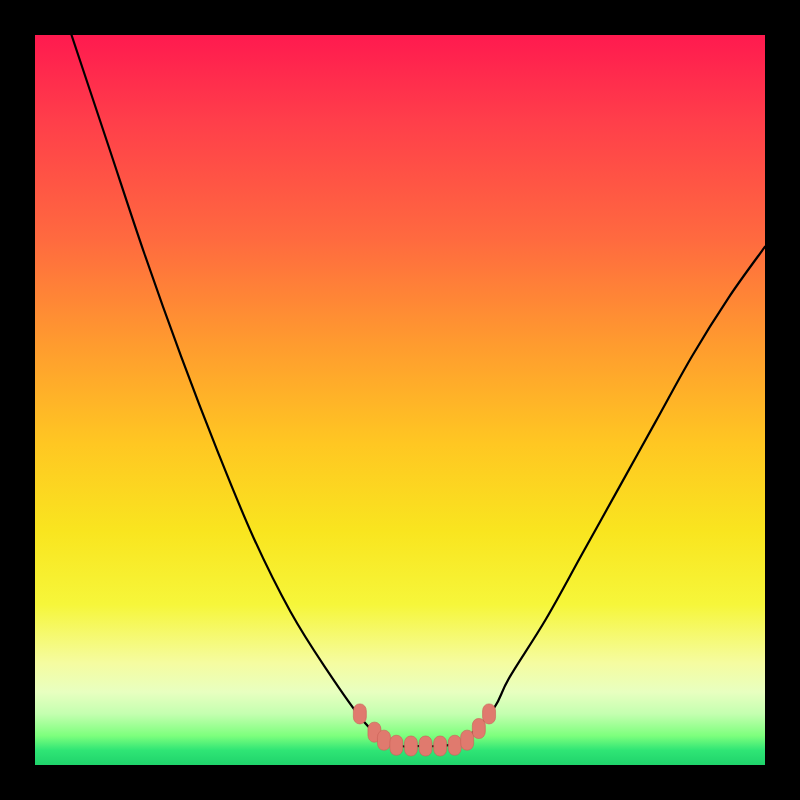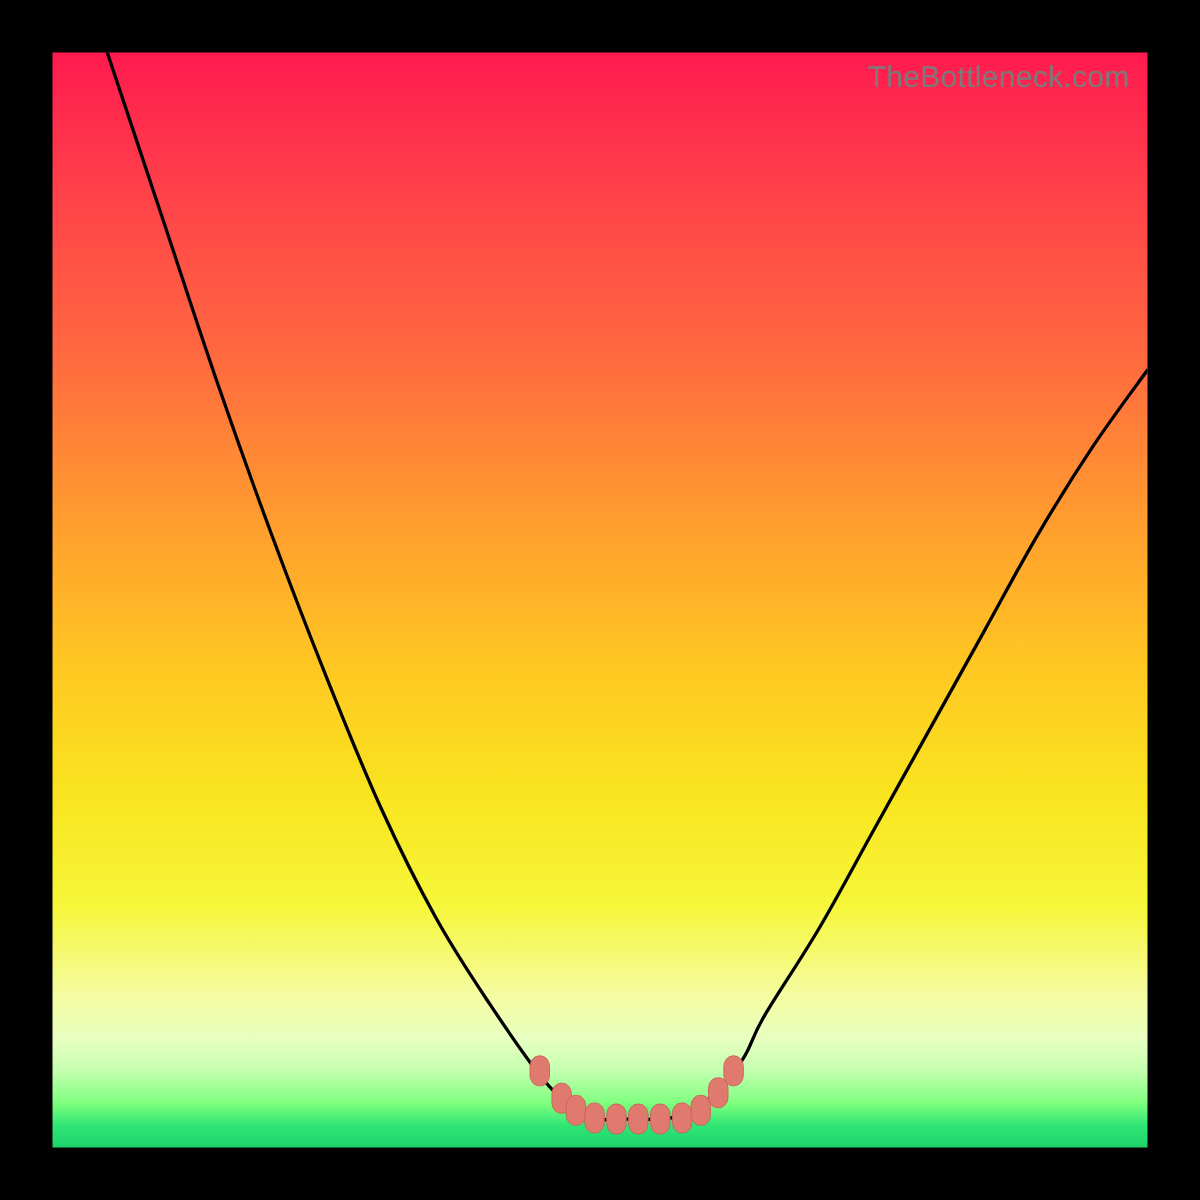--- a/index.html
+++ b/index.html
@@ -68,21 +68,20 @@
     fill: #e07a6e;
     stroke: #c96258;
     stroke-width: 0.6;
   }
 </style>
 </head>
 <body>
 
 <div class="frame">
   <div class="plot-area">
-    <div class="watermark">TheBottleneck.com</div>
     <svg class="curve" viewBox="0 0 730 730" preserveAspectRatio="none">
       <path id="curve-path" class="line" d="M 0.00 -109.50 C 6.57 -89.79, 23.36 -39.42, 36.50 0.00 C 49.64 39.42, 59.86 70.08, 73.00 109.50 C 86.14 148.92, 96.36 180.89, 109.50 219.00 C 122.64 257.11, 132.86 285.72, 146.00 321.20 C 159.14 356.68, 169.36 383.25, 182.50 416.10 C 195.64 448.95, 205.86 474.79, 219.00 503.70 C 232.14 532.61, 242.36 553.05, 255.50 576.70 C 268.64 600.35, 278.86 615.39, 292.00 635.10 C 305.14 654.81, 317.99 673.72, 328.50 686.20 C 339.01 698.68, 343.83 699.98, 350.40 704.45 C 356.97 708.92, 359.74 709.84, 365.00 711.02 C 370.26 712.20, 373.03 711.02, 379.60 711.02 C 386.17 711.02, 393.62 711.55, 401.50 711.02 C 409.38 710.49, 416.83 710.60, 423.40 708.10 C 429.97 705.60, 431.43 703.72, 438.00 697.15 C 444.57 690.58, 453.33 681.46, 459.90 671.60 C 466.47 661.75, 465.30 658.17, 474.50 642.40 C 483.70 626.63, 497.86 606.34, 511.00 584.00 C 524.14 561.66, 534.36 541.95, 547.50 518.30 C 560.64 494.65, 570.86 476.25, 584.00 452.60 C 597.14 428.95, 607.36 410.55, 620.50 386.90 C 633.64 363.25, 643.86 343.54, 657.00 321.20 C 670.14 298.86, 680.36 282.51, 693.50 262.80 C 706.64 243.09, 723.43 220.90, 730.00 211.70"></path>
       <g id="markers">
           <rect x="318.35" y="668.90" width="13" height="20" rx="6" ry="7" class="marker"></rect>
           <rect x="332.95" y="687.15" width="13" height="20" rx="6" ry="7" class="marker"></rect>
           <rect x="342.44" y="695.18" width="13" height="20" rx="6" ry="7" class="marker"></rect>
           <rect x="354.85" y="700.29" width="13" height="20" rx="6" ry="7" class="marker"></rect>
           <rect x="369.45" y="701.02" width="13" height="20" rx="6" ry="7" class="marker"></rect>
           <rect x="384.05" y="701.02" width="13" height="20" rx="6" ry="7" class="marker"></rect>
           <rect x="398.65" y="701.02" width="13" height="20" rx="6" ry="7" class="marker"></rect>

